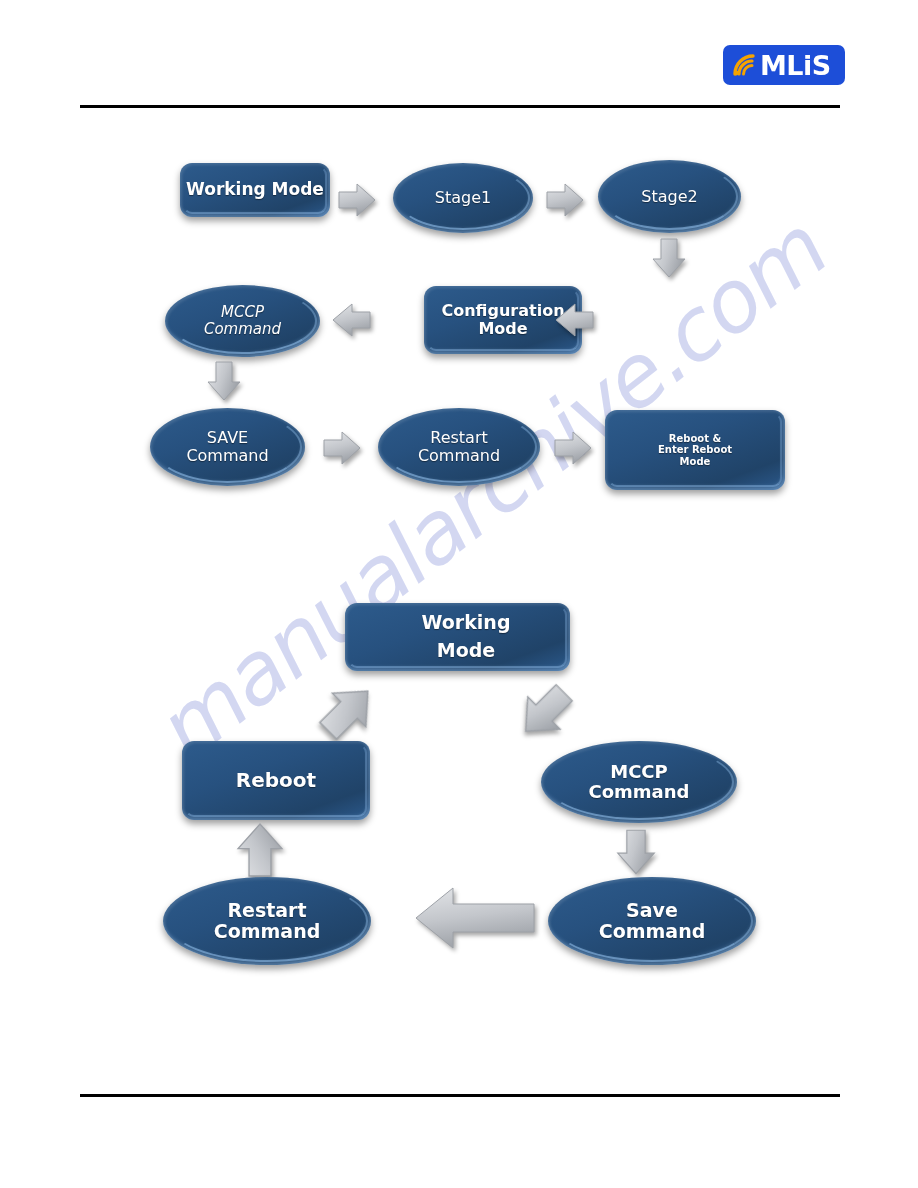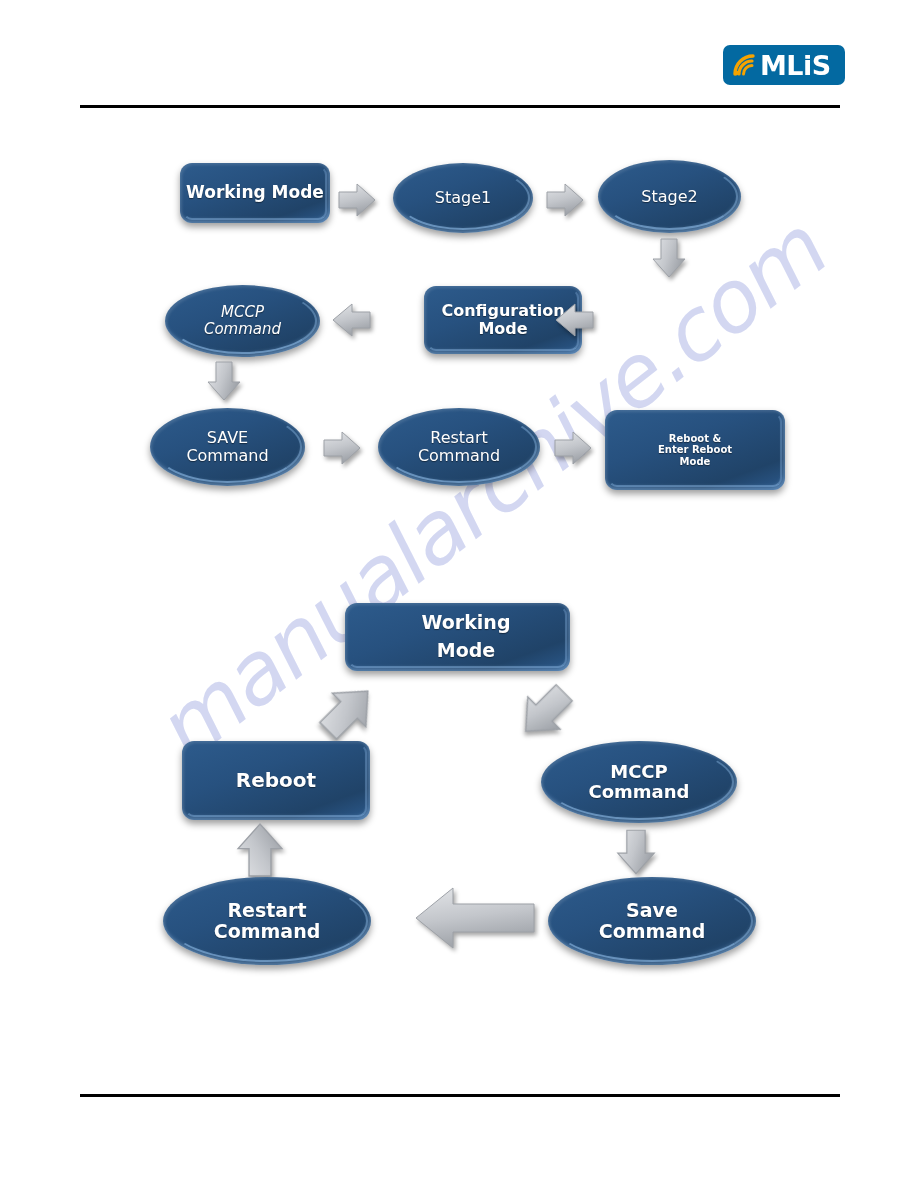--- a/index.html
+++ b/index.html
@@ -22,21 +22,21 @@
     position: absolute;
     inset: 0;
   }
 
   .header-logo {
     position: absolute;
     left: 723px;
     top: 45px;
     width: 122px;
     height: 40px;
-    background: #0369a1;
+    background: #1d4ed8;
     border-radius: 7px;
     display: flex;
     align-items: center;
     justify-content: flex-start;
     padding-left: 7px;
     box-sizing: border-box;
   }
   .logo-wifi {
     width: 28px;
     height: 26px;
@@ -162,21 +162,21 @@
     <span class="logo-text">MLiS</span>
   </div>
 
   <div class="rule rule-top"></div>
   <div class="rule rule-bottom"></div>
 
   <div class="watermark">manualarchive.com</div>
 
   <div class="diagram" id="diagram-1">
 
-    <div class="node rect bold" style="left:180px; top:163px; width:150px; height:60px; font-size:17px;">
+    <div class="node rect bold" style="left:180px; top:163px; width:150px; height:54px; font-size:17px;">
       <span class="lbl">Working Mode</span>
     </div>
 
     <div class="arrow" style="left:337px; top:180px; width:40px; height:40px;">
       <svg viewBox="0 0 40 40">
           <defs>
             <linearGradient id="gA1" x1="0" y1="0" x2="0.3" y2="1">
         <stop offset="0%" stop-color="#E3E5E8"></stop>
               <stop offset="55%" stop-color="#C3C6CB"></stop>
               <stop offset="100%" stop-color="#9FA3A9"></stop>

